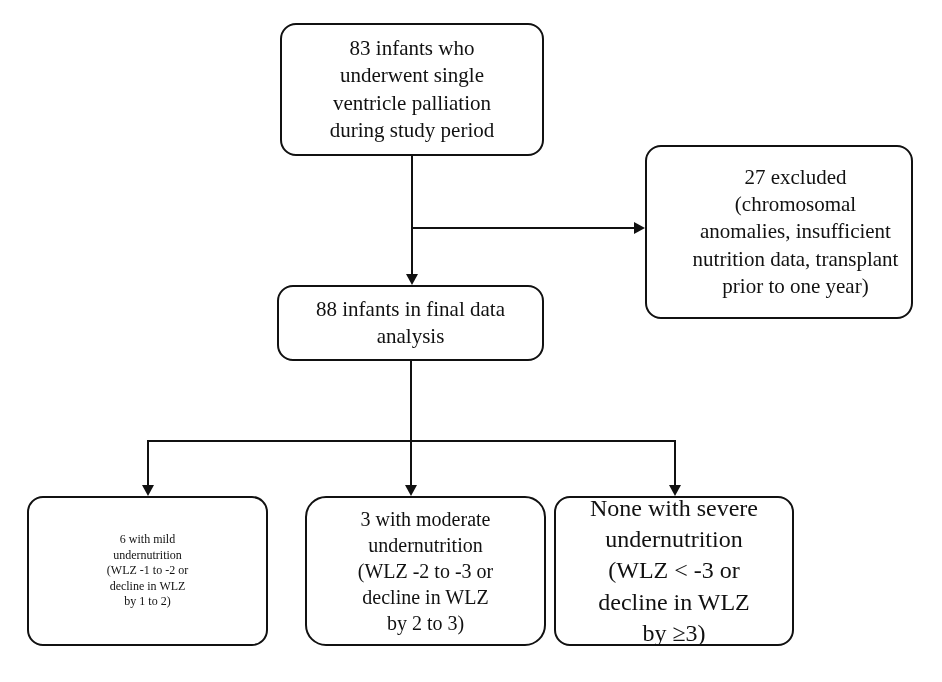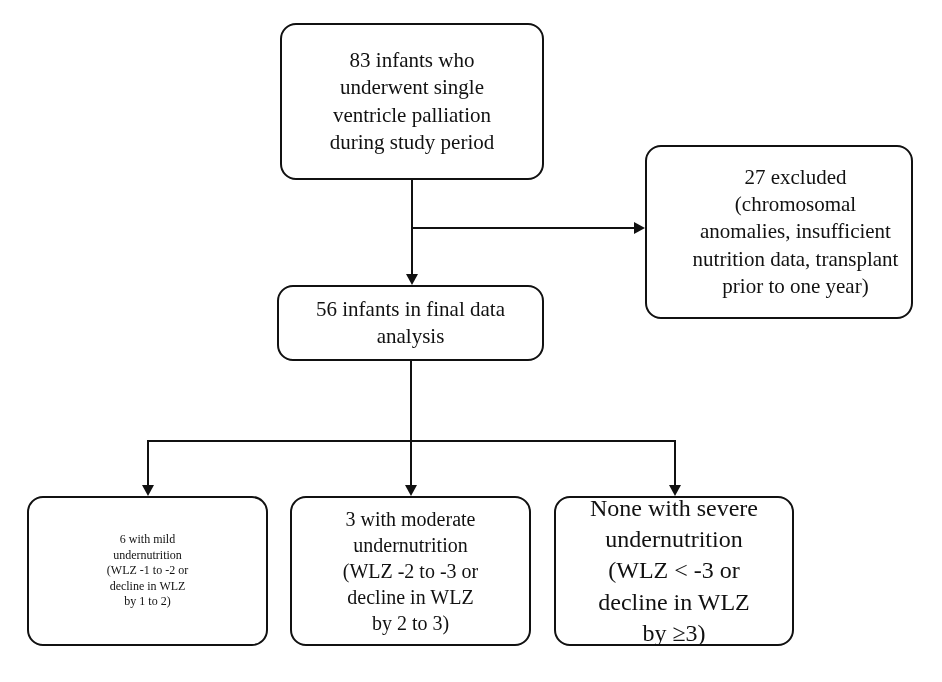--- a/index.html
+++ b/index.html
@@ -29,25 +29,25 @@
     z-index: 2;
   }
   .node .txt {
     display: block;
     white-space: pre-line;
     line-height: 1.30;
     padding: 0 6px;
   }
 
   
-  #node-cohort      { left: 280px; top: 23px;  width: 264px; height: 157px; font-size: 21px; }
+  #node-cohort      { left: 280px; top: 23px;  width: 264px; height: 133px; font-size: 21px; }
   #node-excluded    { left: 645px; top: 145px; width: 268px; height: 174px; font-size: 21px; padding-left: 33px; }
   #node-analysis    { left: 277px; top: 285px; width: 267px; height: 76px;  font-size: 21px; }
   #node-mild        { left: 27px;  top: 496px; width: 241px; height: 150px; font-size: 12px; }
-  #node-moderate    { left: 290px; top: 496px; width: 241px; height: 150px; font-size: 20px; }
+  #node-moderate    { left: 305px; top: 496px; width: 241px; height: 150px; font-size: 20px; border-radius: 21px; }
   #node-severe      { left: 554px; top: 496px; width: 240px; height: 150px; font-size: 24px; }
 
   
   .edge-v, .edge-h {
     position: absolute;
     background: #111111;
     z-index: 1;
   }
   .edge-v { width: 2px; }
   .edge-h { height: 2px; }
@@ -101,21 +101,21 @@
 
   <div class="node" id="node-excluded">
     <span class="txt">27 excluded
 (chromosomal
 anomalies, insufficient
 nutrition data, transplant
 prior to one year)</span>
   </div>
 
   <div class="node" id="node-analysis">
-    <span class="txt">56 infants in final data
+    <span class="txt">88 infants in final data
 analysis</span>
   </div>
 
   <div class="node" id="node-mild">
     <span class="txt">6 with mild
 undernutrition
 (WLZ -1 to -2 or
 decline in WLZ
 by 1 to 2)</span>
   </div>

